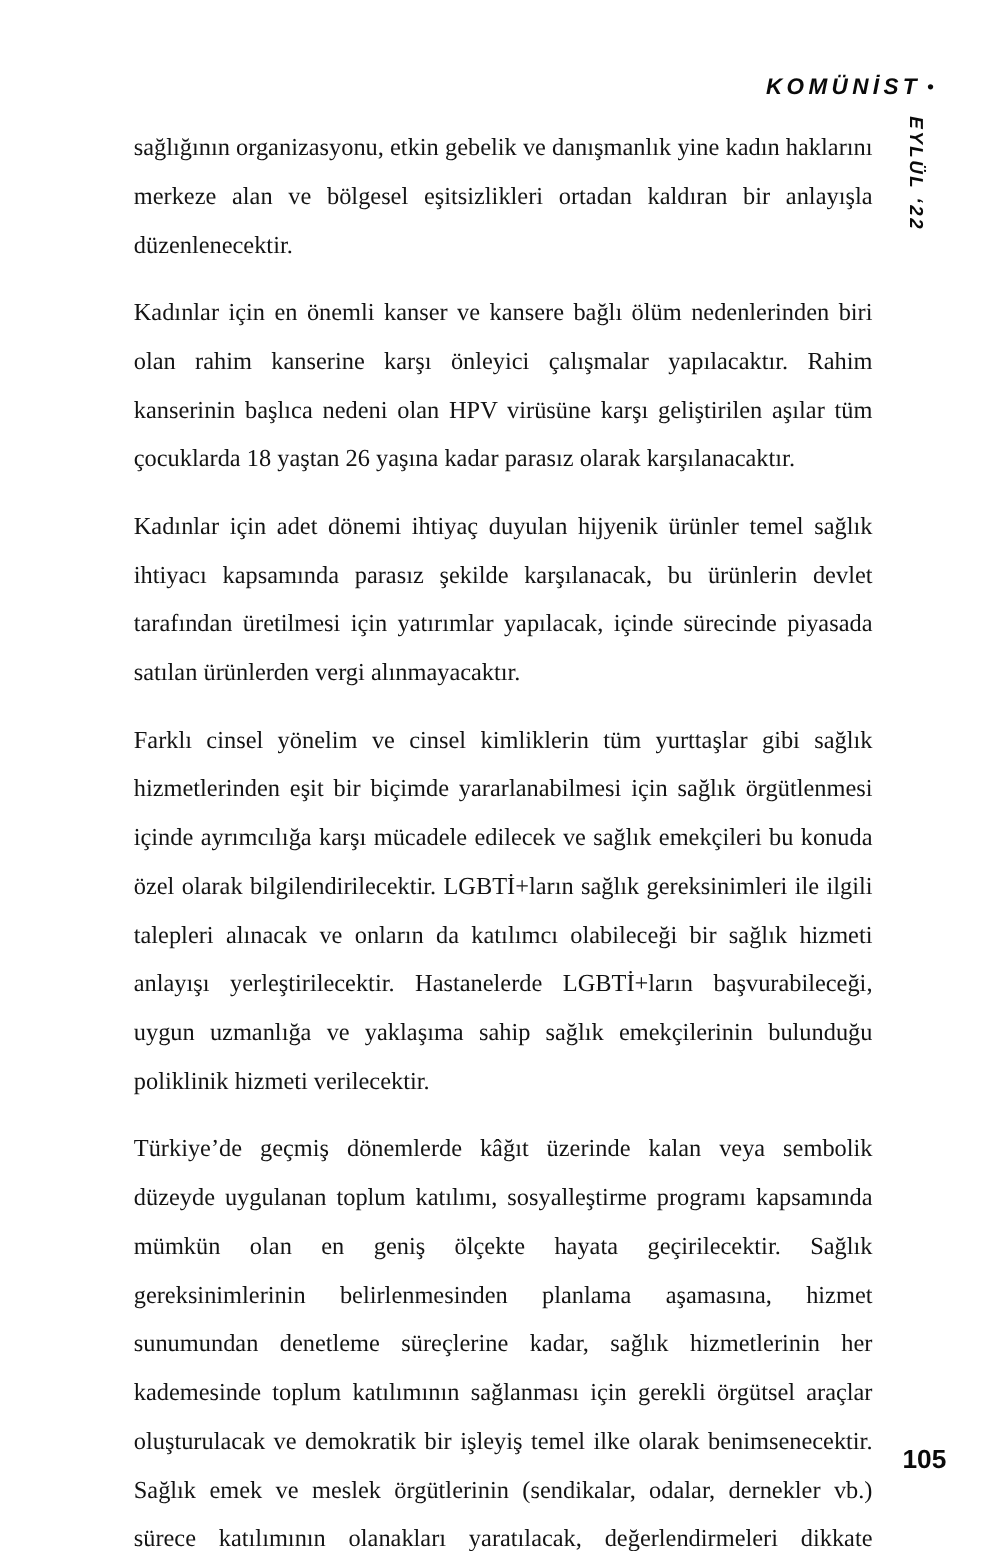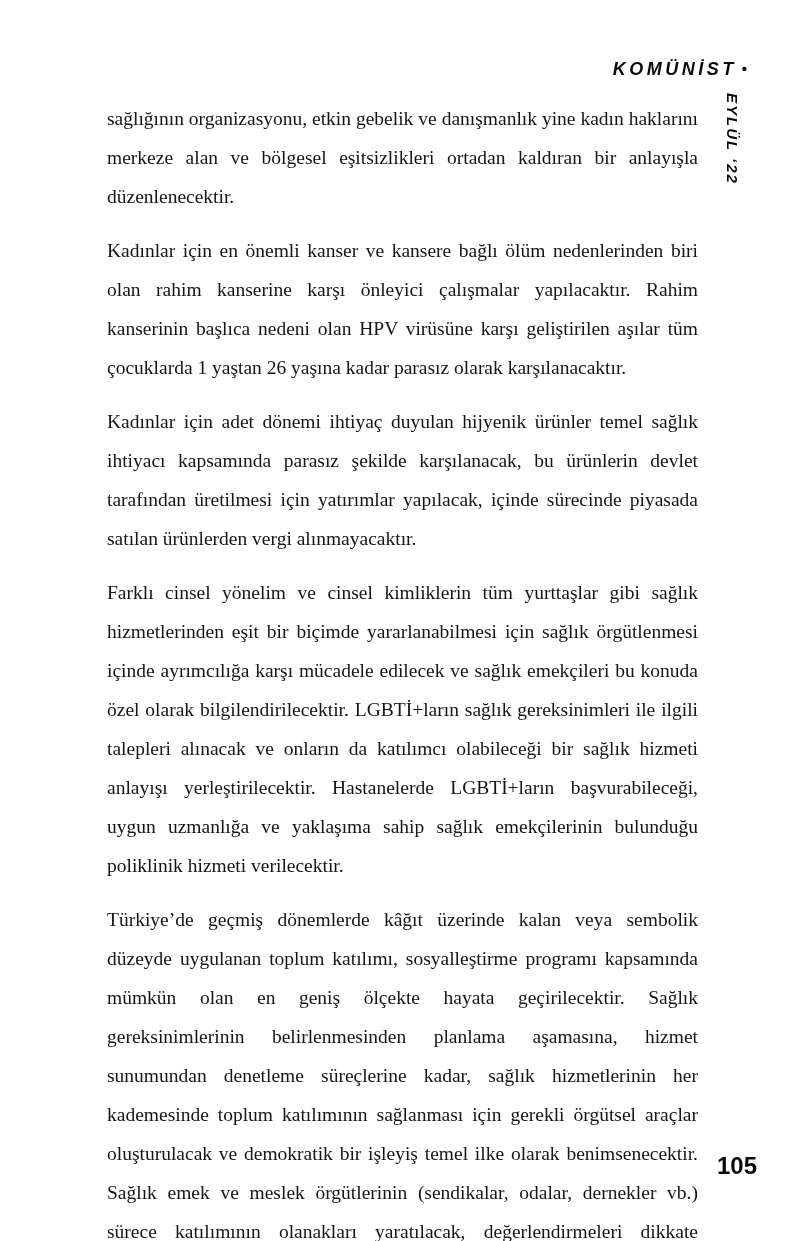--- a/index.html
+++ b/index.html
@@ -76,38 +76,38 @@
     margin-top: 23px;
     margin-bottom: 10px;
     color: #0a0a0a;
   }
   .page-number {
     position: absolute;
     right: 41px;
     bottom: 61px;
     font-family: "Liberation Sans", sans-serif;
     font-weight: 700;
-    font-size: 24px;
+    font-size: 21px;
     color: #0a0a0a;
   }
 </style>
 </head>
 <body>
 
 <div class="page">
 
   <header class="page-header">
     <span class="journal-title">KOMÜNİST</span><span class="title-bullet">•</span>
   </header>
 
   <div class="issue-date">EYLÜL ‘22</div>
 
   <main class="text-column">
     <p class="body-par">sağlığının organizasyonu, etkin gebelik ve danışmanlık yine kadın haklarını merkeze alan ve bölgesel eşitsizlikleri ortadan kaldıran bir anlayışla düzenlenecektir.</p>
-    <p class="body-par">Kadınlar için en önemli kanser ve kansere bağlı ölüm nedenlerinden biri olan rahim kanserine karşı önleyici çalışmalar yapılacaktır. Rahim kanserinin başlıca nedeni olan HPV virüsüne karşı geliştirilen aşılar tüm çocuklarda 1 yaştan 26 yaşına kadar parasız olarak karşılanacaktır.</p>
+    <p class="body-par">Kadınlar için en önemli kanser ve kansere bağlı ölüm nedenlerinden biri olan rahim kanserine karşı önleyici çalışmalar yapılacaktır. Rahim kanserinin başlıca nedeni olan HPV virüsüne karşı geliştirilen aşılar tüm çocuklarda 18 yaştan 26 yaşına kadar parasız olarak karşılanacaktır.</p>
     <p class="body-par">Kadınlar için adet dönemi ihtiyaç duyulan hijyenik ürünler temel sağlık ihtiyacı kapsamında parasız şekilde karşılanacak, bu ürünlerin devlet tarafından üretilmesi için yatırımlar yapılacak, içinde sürecinde piyasada satılan ürünlerden vergi alınmayacaktır.</p>
     <p class="body-par">Farklı cinsel yönelim ve cinsel kimliklerin tüm yurttaşlar gibi sağlık hizmetlerinden eşit bir biçimde yararlanabilmesi için sağlık örgütlenmesi içinde ayrımcılığa karşı mücadele edilecek ve sağlık emekçileri bu konuda özel olarak bilgilendirilecektir. LGBTİ+ların sağlık gereksinimleri ile ilgili talepleri alınacak ve onların da katılımcı olabileceği bir sağlık hizmeti anlayışı yerleştirilecektir. Hastanelerde LGBTİ+ların başvurabileceği, uygun uzmanlığa ve yaklaşıma sahip sağlık emekçilerinin bulunduğu poliklinik hizmeti verilecektir.</p>
     <p class="body-par">Türkiye’de geçmiş dönemlerde kâğıt üzerinde kalan veya sembolik düzeyde uygulanan toplum katılımı, sosyalleştirme programı kapsamında mümkün olan en geniş ölçekte hayata geçirilecektir. Sağlık gereksinimlerinin belirlenmesinden planlama aşamasına, hizmet sunumundan denetleme süreçlerine kadar, sağlık hizmetlerinin her kademesinde toplum katılımının sağlanması için gerekli örgütsel araçlar oluşturulacak ve demokratik bir işleyiş temel ilke olarak benimsenecektir. Sağlık emek ve meslek örgütlerinin (sendikalar, odalar, dernekler vb.) sürece katılımının olanakları yaratılacak, değerlendirmeleri dikkate alınacaktır.</p>
   </main>
 
   <div class="page-number">105</div>
 
 </div>
 
 </body></html>

